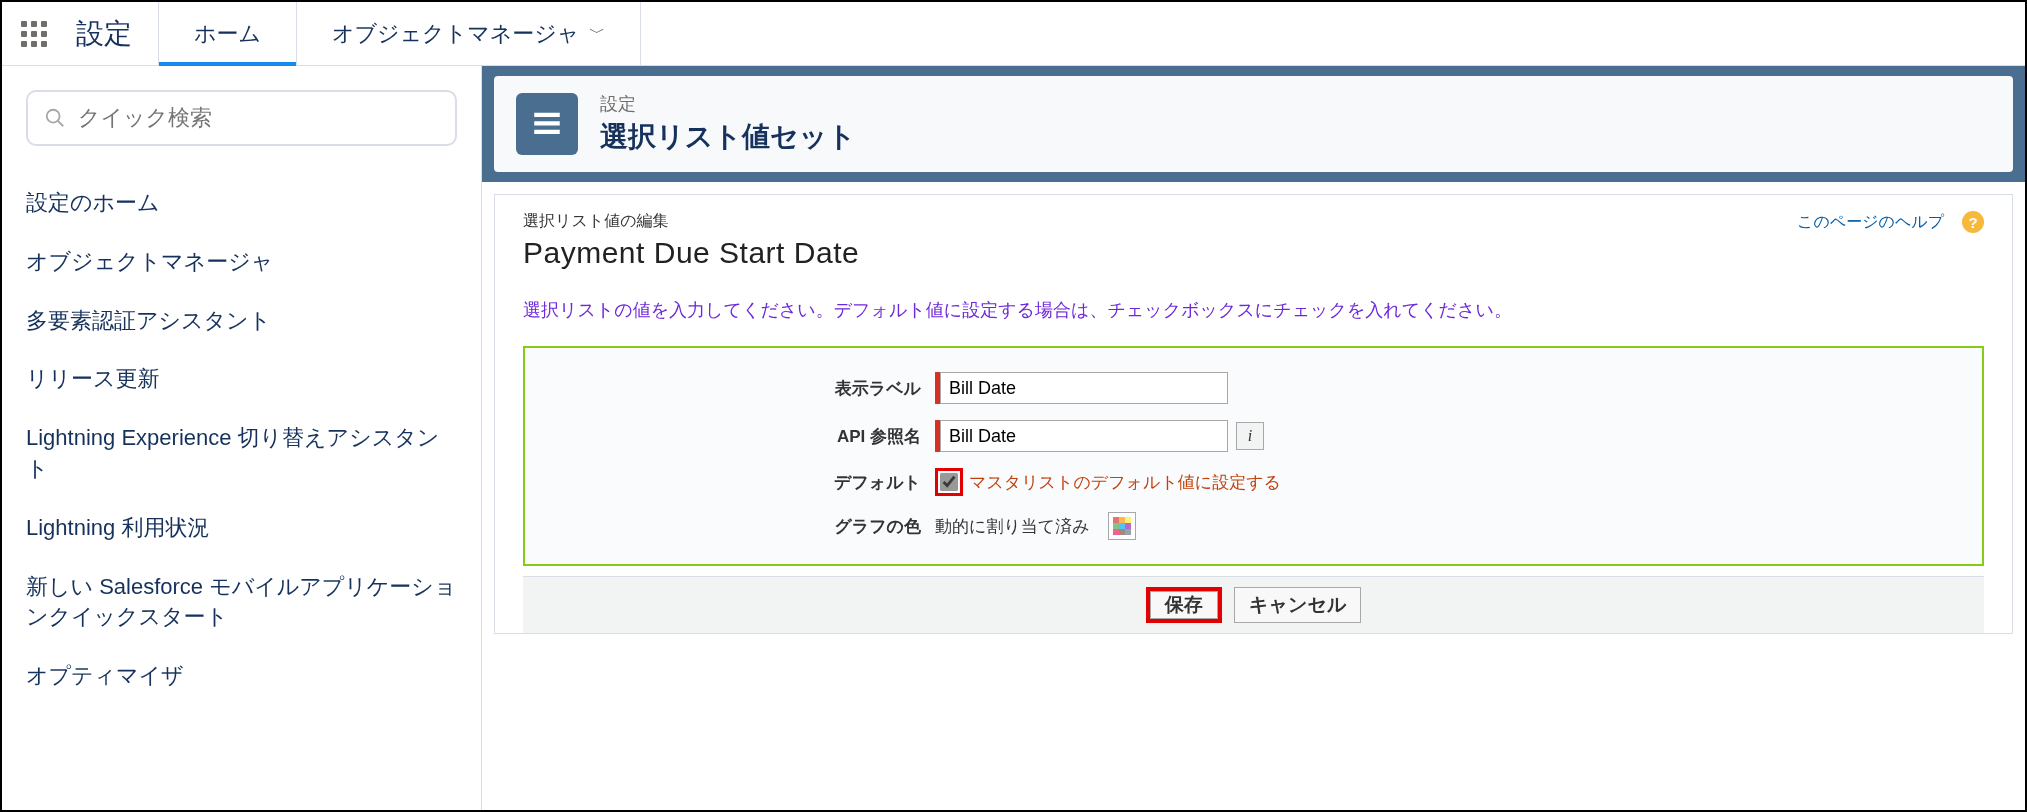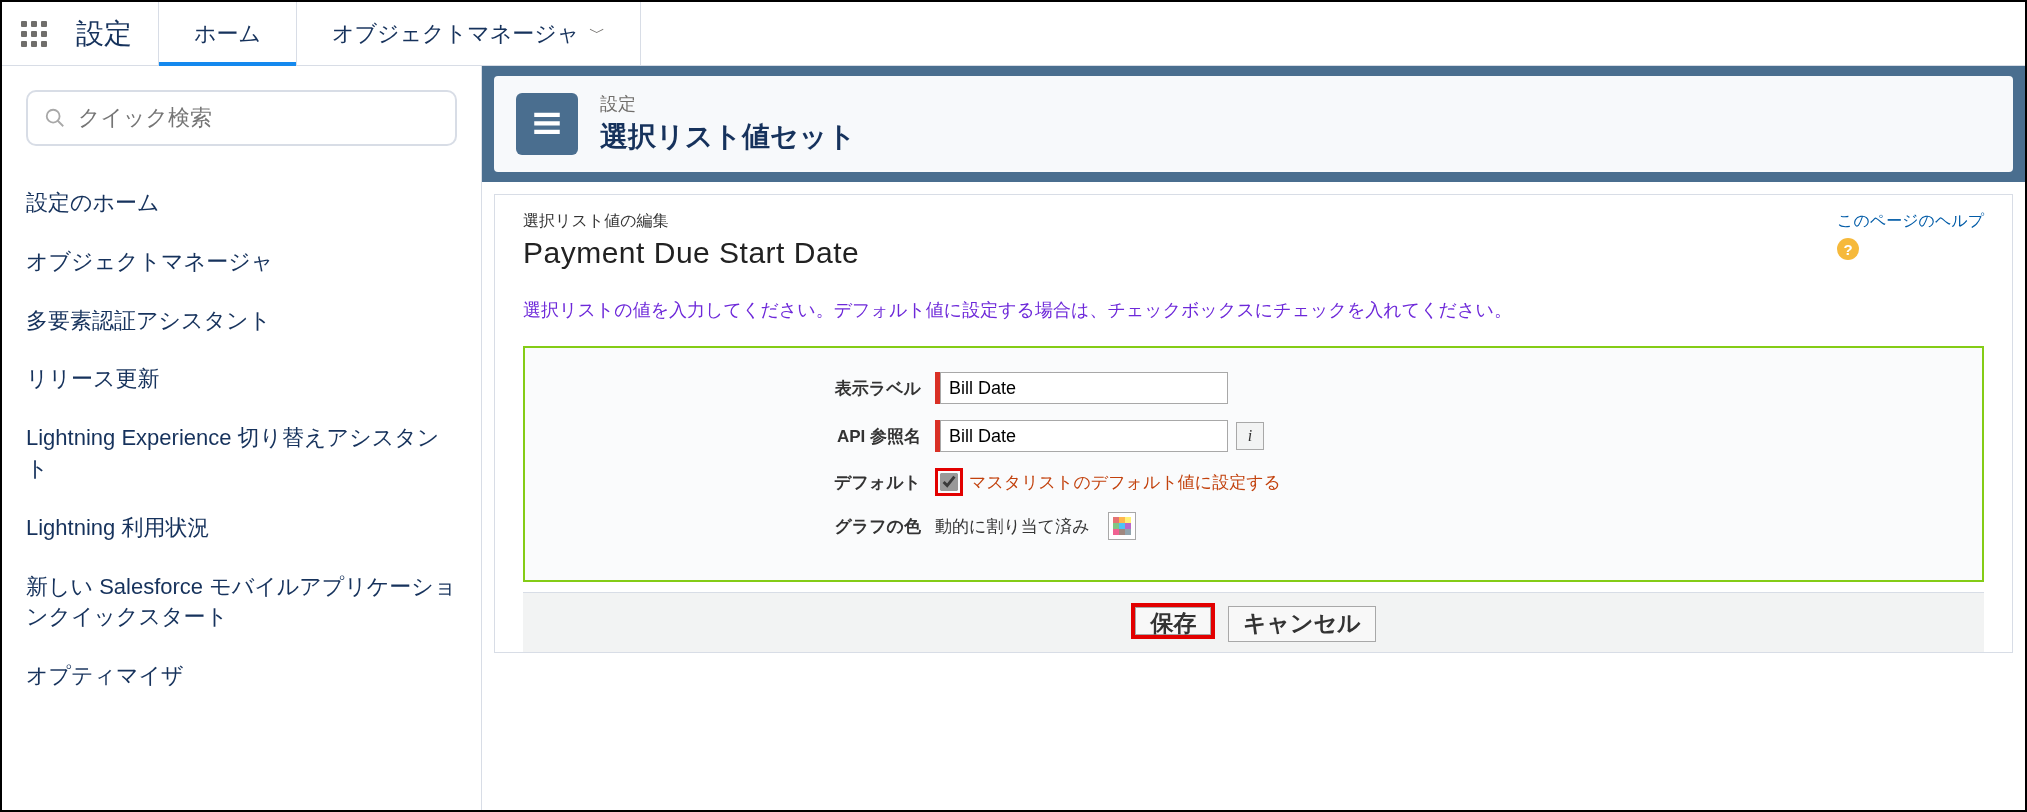--- a/index.html
+++ b/index.html
@@ -33,42 +33,42 @@
   .banner-card { background: #f7f9fb; border-radius: 4px; padding: 16px 22px; display: flex; align-items: center; }
   .banner-icon { width: 62px; height: 62px; background: #4a6e8f; border-radius: 6px; display: flex; align-items: center; justify-content: center; margin-right: 22px; }
   .banner-icon svg { width: 34px; height: 34px; }
   .banner-text .crumb { font-size: 18px; color: #706e6b; margin-bottom: 2px; }
   .banner-text .title { font-size: 28px; font-weight: 700; color: #16325c; }
 
   .content-white { background: #fff; margin: 12px; border: 1px solid #d8dde6; padding: 16px 28px 0 28px; }
   .subhead-row { display: flex; justify-content: space-between; align-items: flex-start; }
   .subhead-left .small { font-size: 16px; color: #333; margin-bottom: 4px; }
   .subhead-left .big { font-size: 30px; color: #222; font-family: "Helvetica Neue", Arial, sans-serif; font-weight: 300; letter-spacing: .5px; }
-  .help-link { font-size: 16px; color: #015ba7; cursor: pointer; display: flex; align-items: flex-start; gap: 6px; flex-direction: column; }
+  .help-link { font-size: 16px; color: #015ba7; cursor: pointer; display: flex; align-items: center; gap: 18px; }
   .help-icon { width: 22px; height: 22px; border-radius: 50%; background: #f6b93b; color: #fff; font-weight: 700; display: flex; align-items: center; justify-content: center; font-size: 15px; }
   .description { font-size: 18px; color: #6d28d9; margin-top: 28px; }
 
   .form-area { border: 2px solid #84cc16; background: #fafbfc; margin-top: 24px; padding: 24px 0 24px 0; }
   .form-row { display: flex; align-items: center; margin-bottom: 16px; }
   .form-label { width: 410px; text-align: right; padding-right: 14px; font-size: 17px; font-weight: 700; color: #333; }
   .req-bar { width: 5px; height: 32px; background: #d93025; margin-right: 0; }
   .text-input { height: 32px; width: 288px; border: 1px solid #a8a8a8; background: #fff; font-size: 18px; padding: 0 8px; }
   .info-btn { width: 28px; height: 28px; border: 1px solid #a8a8a8; background: #f2f3f3; font-size: 16px; color: #333; margin-left: 8px; display: inline-flex; align-items: center; justify-content: center; font-family: Georgia, serif; font-style: italic; cursor: pointer; }
   .cb-wrap { width: 28px; height: 28px; border: 3px solid #e20000; display: inline-flex; align-items: center; justify-content: center; }
   .cb { width: 18px; height: 18px; accent-color: #999; }
   .cb-label { font-size: 17px; color: #c2410c; margin-left: 6px; }
   .color-value { font-size: 17px; color: #333; margin-right: 18px; }
   .swatch { width: 28px; height: 28px; border: 1px solid #a8a8a8; background: #fff; display: inline-flex; align-items: center; justify-content: center; cursor: pointer; }
   .swatch-grid { width: 18px; height: 18px; display: grid; grid-template-columns: repeat(3,6px); grid-template-rows: repeat(3,6px); }
   .swatch-grid span:nth-child(1){background:#e57373}.swatch-grid span:nth-child(2){background:#ffb74d}.swatch-grid span:nth-child(3){background:#fff176}
   .swatch-grid span:nth-child(4){background:#81c784}.swatch-grid span:nth-child(5){background:#4fc3f7}.swatch-grid span:nth-child(6){background:#ba68c8}
   .swatch-grid span:nth-child(7){background:#f06292}.swatch-grid span:nth-child(8){background:#a1887f}.swatch-grid span:nth-child(9){background:#90a4ae}
 
   .btn-bar { margin-top: 10px; background: #f2f3f3; border-top: 1px solid #d8dde6; padding: 10px 0; text-align: center; }
-  .btn { display: inline-block; height: 36px; padding: 0 14px; font-size: 23px; font-weight: 700; color: #333; background: #f8f8f8; border: 1px solid #a8a8a8; cursor: pointer; }
+  .btn { display: inline-block; height: 36px; padding: 0 14px; font-size: 19px; font-weight: 700; color: #333; background: #f8f8f8; border: 1px solid #a8a8a8; cursor: pointer; }
   .btn-save-wrap { display: inline-block; border: 4px solid #e20000; padding: 0; margin-right: 8px; }
   .btn-save-wrap .btn { height: 28px; }
   .sidebar::-webkit-scrollbar { width: 12px; }
 </style>
 </head>
 <body>
 
 <div class="outer">
 
   <div class="topbar">
@@ -161,21 +161,21 @@
           </div>
 
           <div class="form-row">
             <div class="form-label">デフォルト</div>
             <span class="cb-wrap">
               <input class="cb" type="checkbox" checked="" style="">
             </span>
             <span class="cb-label">マスタリストのデフォルト値に設定する</span>
           </div>
 
-          <div class="form-row" style="margin-bottom:16px">
+          <div class="form-row" style="margin-bottom:0">
             <div class="form-label">グラフの色</div>
             <span class="color-value">動的に割り当て済み</span>
             <span class="swatch">
               <span class="swatch-grid">
                 <span></span>
                   <span></span>
                   <span></span>
                   <span></span>
                   <span></span>
                   <span></span>

